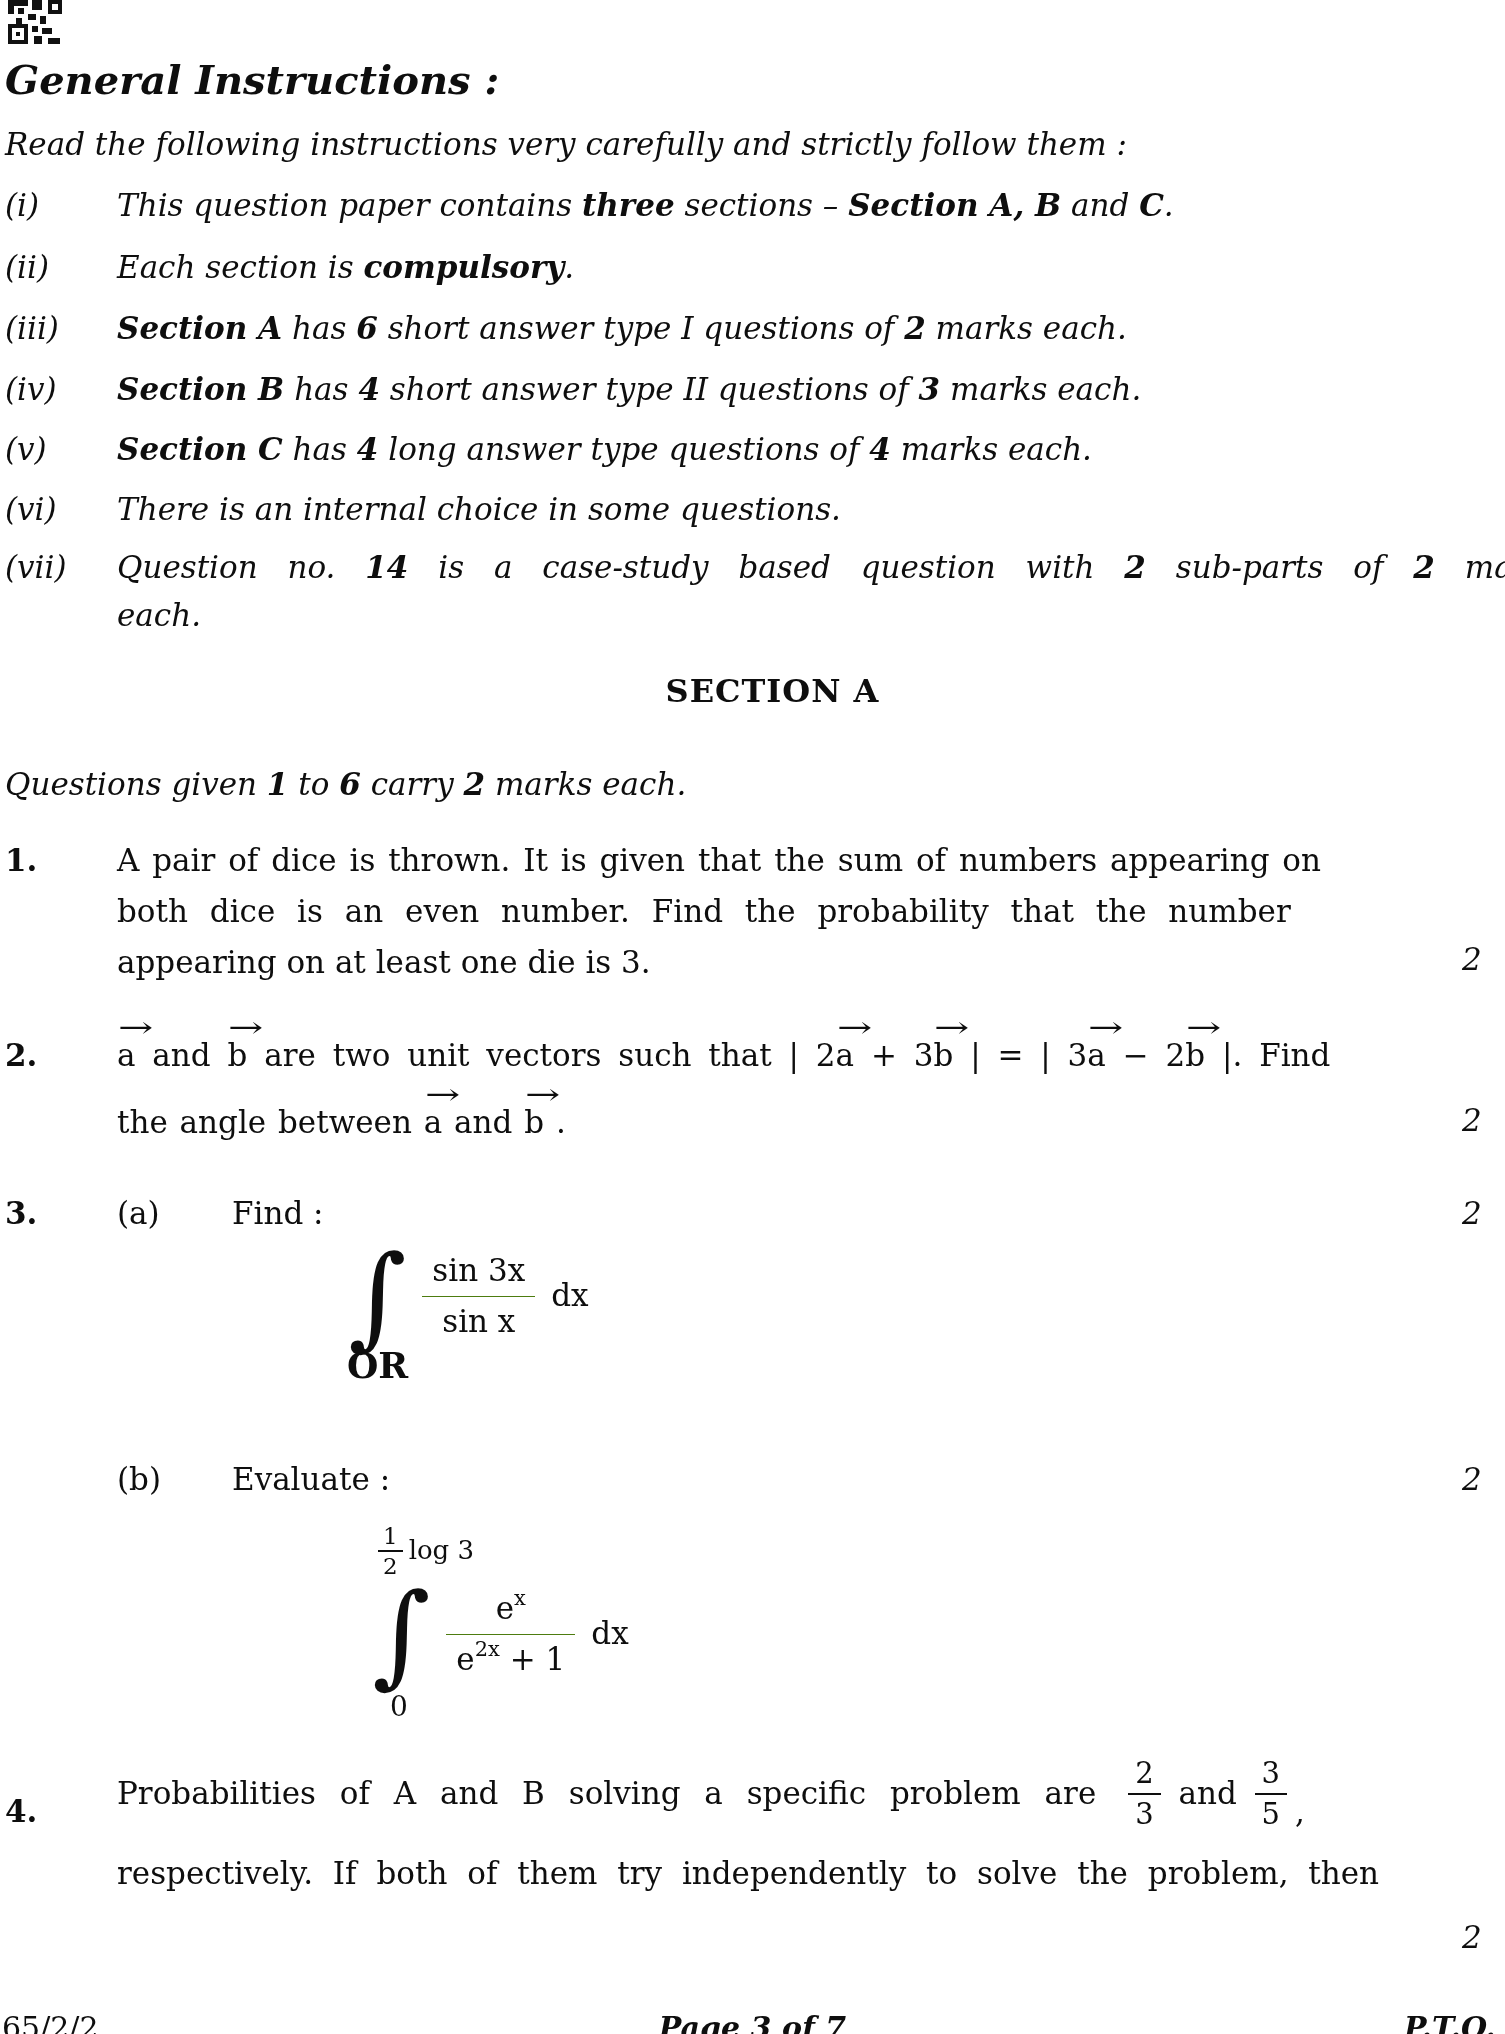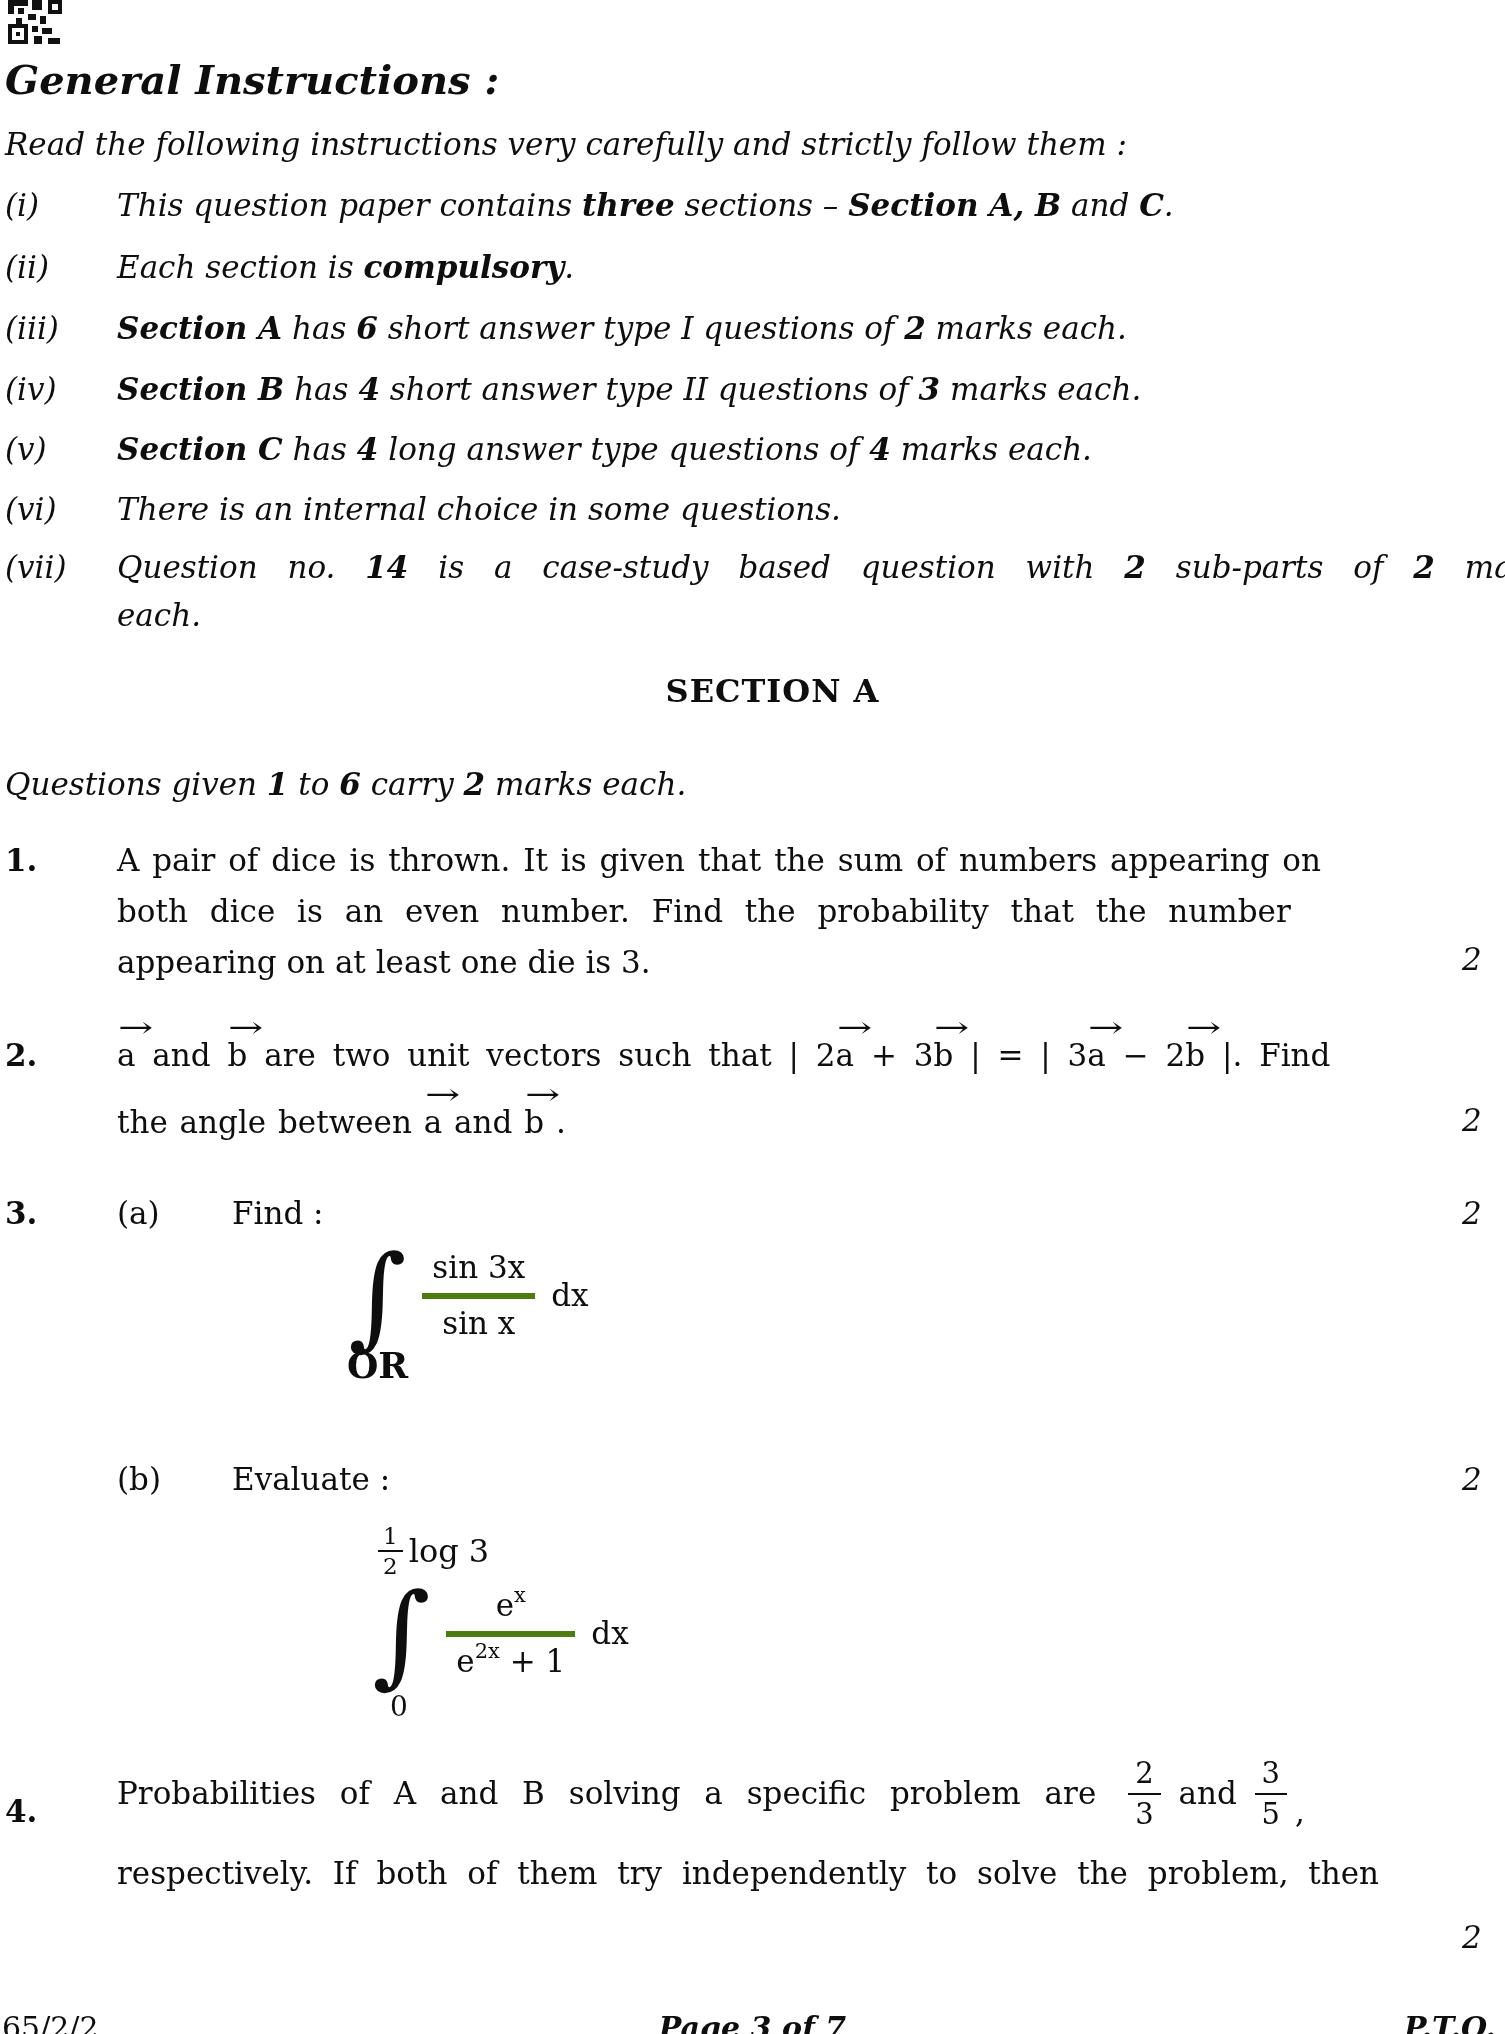--- a/index.html
+++ b/index.html
@@ -19,32 +19,32 @@
   .qnum{position:absolute;left:5px;font-weight:700;}
   .ln{position:absolute;left:117px;white-space:pre;}
   .marks{position:absolute;left:1462px;font-style:italic;}
   .lblA{position:absolute;left:117px;}
   .lblB{position:absolute;left:232px;}
   
   .vec{position:relative;display:inline-block;}
   .vec .ar{position:absolute;left:1px;top:-27px;font-size:29px;transform:scaleX(1.45);transform-origin:left center;}
   
   .frac{display:inline-block;text-align:center;vertical-align:middle;}
-  .frac .fn{display:block;border-bottom:6px solid #4d7c0f;padding:2px 10px 6px;}
+  .frac .fn{display:block;border-bottom:1px solid #4d7c0f;padding:2px 10px 6px;}
   .frac .fd{display:block;padding:6px 10px 2px;}
   .ifrac{display:inline-block;text-align:center;font-size:29px;line-height:1.15;}
   .ifrac .fn{display:block;border-bottom:2px solid #0e0e0e;padding:0 7px 3px;}
   .ifrac .fd{display:block;padding:3px 7px 0;}
   .sfrac{display:inline-block;text-align:center;font-size:23px;line-height:1.05;vertical-align:middle;}
   .sfrac .fn{display:block;border-bottom:2px solid #0e0e0e;padding:0 5px 2px;}
   .sfrac .fd{display:block;padding:2px 5px 0;}
   .intsign{font-size:112px;line-height:1;}
   .int-row{display:flex;align-items:center;gap:16px;}
   .sp{font-size:21px;position:relative;top:-14px;}
-  .small{font-size:32px;}
+  .small{font-size:26px;}
   .sec-title{position:absolute;left:40px;width:1465px;text-align:center;font-weight:700;font-size:32px;letter-spacing:1px;}
   .gi-head{position:absolute;left:5px;font-weight:700;font-style:italic;font-size:40px;}
   .q4l1{position:absolute;left:117px;display:flex;align-items:center;white-space:pre;}
   .footer{font-size:30px;}
   .qr{position:absolute;left:8px;top:0;}
 </style>
 </head>
 <body>
 
 <div class="page">

